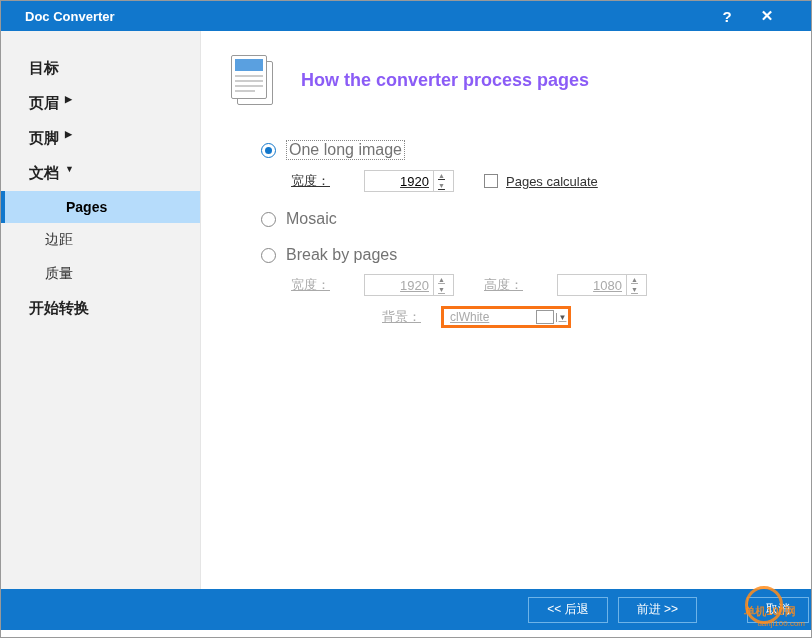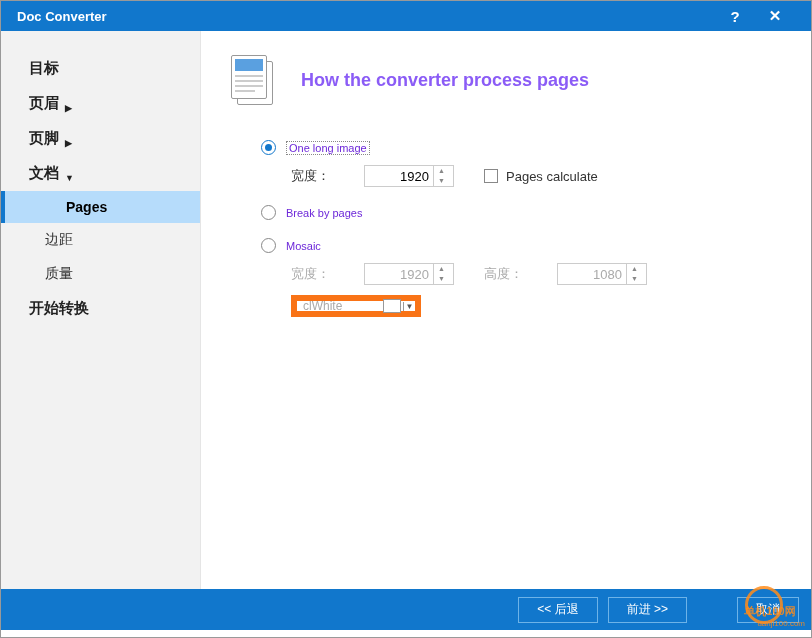--- a/index.html
+++ b/index.html
@@ -1,65 +1,65 @@
 <!DOCTYPE html>
 <html><head>
   <meta charset="utf-8">
   <style>
     * { margin: 0; padding: 0; box-sizing: border-box; font-family: "Microsoft YaHei", "Segoe UI", Arial, sans-serif; }
     body { width: 812px; height: 638px; overflow: hidden; background: #fff; border: 1px solid #999; }
 
-    .titlebar { background: #1177cc; color: #fff; height: 30px; display: flex; align-items: center; padding: 0 16px; font-size: 13px; font-weight: bold; }
+    .titlebar { background: #1177cc; color: #fff; height: 30px; display: flex; align-items: center; padding: 0 24px; font-size: 13px; font-weight: bold; }
     .titlebar .title { flex: 1; }
     .titlebar .tbtn { width: 40px; text-align: center; font-size: 15px; cursor: pointer; }
 
     .content { display: flex; height: 558px; background: #fff; }
 
     .sidebar { width: 200px; background: #f2f2f2; padding-top: 20px; border-right: 1px solid #e5e5e5; }
-    .side-item { padding: 8px 0 8px 28px; font-size: 15px; color: #222; font-weight: bold; cursor: pointer; display: flex; align-items: flex-end; }
+    .side-item { padding: 8px 0 8px 28px; font-size: 15px; color: #222; font-weight: bold; cursor: pointer; display: flex; align-items: flex-start; }
     .side-item .arrow { font-size: 9px; margin-left: 6px; color: #222; }
     .side-sub { padding: 8px 0 8px 44px; font-size: 14px; color: #333; cursor: pointer; font-weight: normal; }
     .side-sub.active { background: #b6dcfb; font-weight: bold; color: #000; border-left: 4px solid #1177cc; padding-left: 61px; }
 
     .main { flex: 1; padding: 24px 30px; }
     .header-row { display: flex; align-items: center; margin-bottom: 35px; }
     .page-icon { width: 42px; height: 50px; margin-right: 28px; position: relative; }
     .page-icon .sheet { position: absolute; width: 36px; height: 44px; background: #fff; border: 1px solid #999; border-radius: 2px; }
     .page-icon .sheet.back { left: 6px; top: 6px; }
     .page-icon .sheet.front { left: 0; top: 0; }
     .page-icon .pic { position: absolute; left: 3px; top: 3px; width: 28px; height: 12px; background: #5aa0e0; }
     .page-icon .line { position: absolute; left: 3px; height: 2px; background: #ccc; }
     .page-icon .l1 { top: 19px; width: 28px; }
     .page-icon .l2 { top: 24px; width: 28px; }
     .page-icon .l3 { top: 29px; width: 28px; }
     .page-icon .l4 { top: 34px; width: 20px; }
     .heading { font-size: 18px; font-weight: bold; color: #8b5cf6; }
 
-    .option-row { display: flex; align-items: center; margin: 18px 0 10px 30px; font-size: 11px; color: #6d28d9; }
+    .option-row { display: flex; align-items: center; margin: 18px 0 10px 30px; font-size: 16px; color: #737373; }
     .radio { width: 15px; height: 15px; border: 1px solid #1177cc; border-radius: 50%; margin-right: 10px; display: flex; align-items: center; justify-content: center; cursor: pointer; }
     .radio.unchecked { border-color: #888; }
     .radio .dot { width: 7px; height: 7px; background: #1177cc; border-radius: 50%; }
     .dotted-sel { border: 1px dotted #888; padding: 0 2px; }
 
-    .field-row { display: flex; align-items: center; margin: 10px 0 10px 60px; font-size: 13px; color: #333; }
+    .field-row { display: flex; align-items: center; margin: 10px 0 10px 60px; font-size: 13px; color: #333; text-decoration: underline; }
     .disabled { color: #aaa; }
     .label { width: 60px; }
     .spin-input { width: 90px; height: 22px; border: 1px solid #ccc; display: flex; align-items: center; background: #fff; margin-left: 13px; }
     .spin-input input { border: none; width: 68px; text-align: right; padding-right: 4px; font-size: 13px; outline: none; background: transparent; }
     .spin-input.disabled input { color: #aaa; }
     .spin-btns { width: 16px; display: flex; flex-direction: column; border-left: 1px solid #ccc; }
     .spin-btns span { height: 10px; font-size: 7px; text-align: center; color: #888; line-height: 10px; cursor: pointer; }
     .checkbox { width: 14px; height: 14px; border: 1px solid #888; margin: 0 8px 0 30px; cursor: pointer; }
     .gap { width: 30px; }
 
-    .color-field { width: 130px; height: 22px; border: 6px solid #f97316; display: flex; align-items: center; padding-left: 6px; font-size: 12px; background: #fff; color: #aaa; }
+    .color-field { width: 130px; height: 22px; border: 3px solid #f97316; display: flex; align-items: center; padding-left: 6px; font-size: 12px; background: #fff; color: #aaa; }
     .color-field .swatch { width: 18px; height: 14px; border: 1px solid #999; margin-left: auto; margin-right: 2px; background: #fff; }
     .color-field .dd { width: 12px; font-size: 8px; color: #555; text-align: center; border-left: 1px solid #999; cursor: pointer; }
 
-    .footer { height: 41px; background: #1177cc; display: flex; align-items: center; justify-content: flex-end; padding-right: 12px; gap: 10px; position: relative; }
+    .footer { height: 41px; background: #1177cc; display: flex; align-items: center; justify-content: flex-end; padding-right: 2px; gap: 10px; position: relative; }
     .fbtn { height: 26px; padding: 0 18px; background: #1177cc; color: #fff; border: 1px solid #6db3e8; font-size: 12px; cursor: pointer; display: flex; align-items: center; }
     .fbtn.primary { font-weight: bold; text-decoration: underline; padding: 0 26px; }
     .watermark { position: absolute; right: 6px; bottom: 2px; width: 70px; height: 42px; pointer-events: none; }
     .watermark .circ { width: 38px; height: 38px; border: 3px solid #ff8c1a; border-radius: 50%; position: absolute; left: 10px; top: 0; opacity: 0.85; }
     .watermark .txt1 { position: absolute; top: 18px; left: 0; width: 70px; text-align: center; color: #ff8c1a; font-size: 11px; font-weight: bold; opacity: 0.85; }
     .watermark .txt2 { position: absolute; bottom: 0; left: 0; width: 70px; text-align: right; color: #ff8c1a; font-size: 8px; opacity: 0.85; }
   </style>
 </head>
 <body>
 
@@ -129,26 +129,26 @@
             <span>▲</span>
             <span>▼</span>
           </span>
       </span>
       <span class="checkbox"></span>
       <span>Pages calculate</span>
     </div>
 
     <div class="option-row">
       <span class="radio unchecked"></span>
-      <span>Break by pages</span>
+      <span>Mosaic</span>
     </div>
 
     <div class="option-row">
       <span class="radio unchecked"></span>
-      <span>Mosaic</span>
+      <span>Break by pages</span>
     </div>
     <div class="field-row disabled">
       <span class="label">宽度：</span>
       <span class="spin-input disabled">
         <input disabled="" value="1920" style="">
         <span class="spin-btns">
             <span>▲</span>
             <span>▼</span>
           </span>
       </span>
@@ -156,20 +156,21 @@
       <span class="label">高度：</span>
       <span class="spin-input disabled">
         <input disabled="" value="1080" style="">
         <span class="spin-btns">
             <span>▲</span>
             <span>▼</span>
           </span>
       </span>
     </div>
     <div class="field-row disabled">
+      <span class="label" style="width:150px;text-align:right;padding-right:20px">背景：</span>
       <span class="color-field">
         <span>clWhite</span>
         <span class="swatch"></span>
         <span class="dd">▼</span>
       </span>
     </div>
   </div>
 </div>
 
 <div class="footer">

